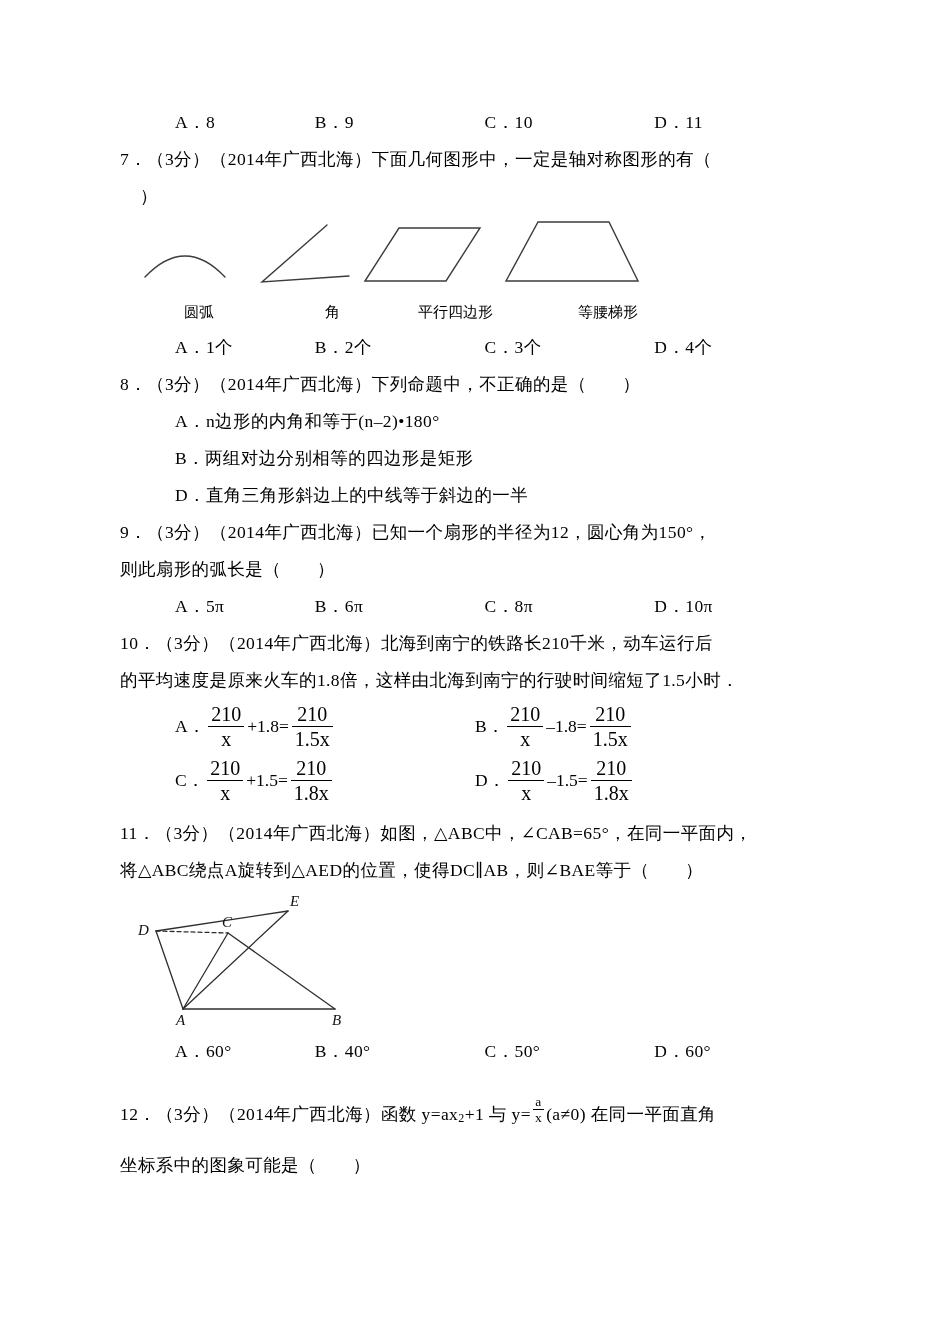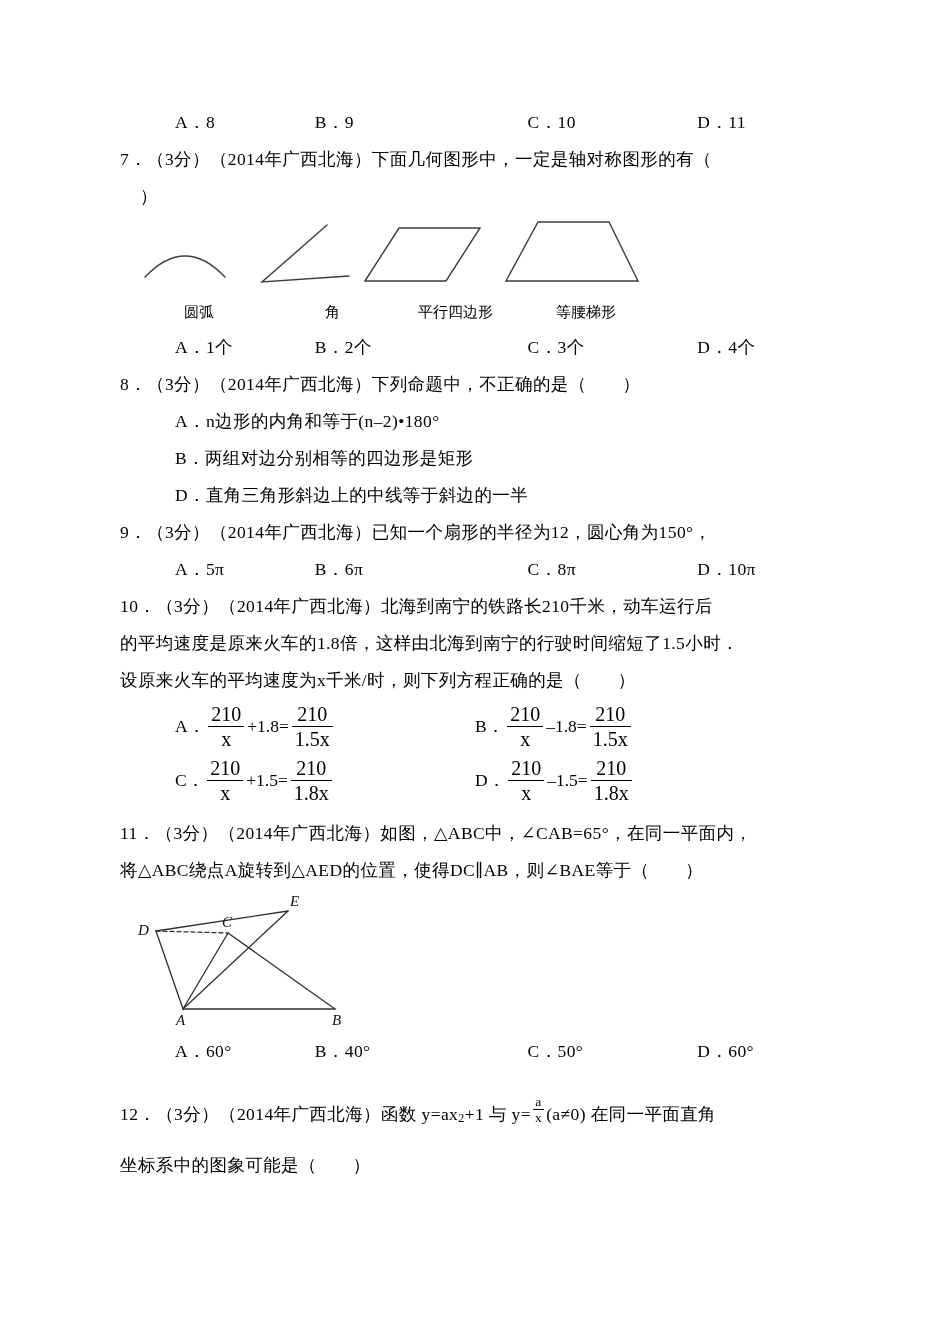--- a/index.html
+++ b/index.html
@@ -7,26 +7,26 @@
     width:950px;height:1344px;
     background:#ffffff;color:#000;
     font-family:"Liberation Serif","DejaVu Serif",serif;
     overflow:hidden;
   }
   .content{padding:104px 110px 0 120px;}
   .line{font-size:17.5px;line-height:37px;height:37px;white-space:nowrap;letter-spacing:.4px;}
   .indent20{padding-left:20px;}
   .opts{padding-left:55px;}
   .opt{display:inline-block;}
-  .w1{width:135px;} .w2{width:165px;} .w3{width:165px;margin-left:43px;}
+  .w1{width:135px;} .w2{width:165px;} .w3{width:165px;}
   .optline{padding-left:55px;}
   .figure-block{margin:4px 0 0 22px;}
   .shape-labels{position:relative;height:26px;font-size:15px;}
   .shape-labels span{position:absolute;top:0;}
-  .lab0{left:42px;} .lab1{left:183px;} .lab2{left:276px;} .lab3{left:414px;}
+  .lab0{left:42px;} .lab1{left:183px;} .lab2{left:276px;} .lab3{left:436px;}
   .eqrow{padding-left:55px;height:54px;display:flex;align-items:center;font-size:17.5px;}
   .eq{width:300px;display:flex;align-items:center;}
   .frac{display:inline-block;text-align:center;vertical-align:middle;margin:0 3px;font-size:20px;line-height:1.2;}
   .frac .num{display:block;padding:0 3px;}
   .frac .den{display:block;border-top:1px solid #000;padding:0 3px;}
   .tri-svg{display:block;margin:4px 0 0 18px;}
   .q12line{display:flex;align-items:flex-end;height:46px;font-size:17.5px;white-space:nowrap;letter-spacing:.4px;margin-top:10px;}
   .sfrac{display:inline-block;text-align:center;vertical-align:middle;margin:0 2px;font-size:13.5px;line-height:1.15;}
   .sfrac .num{display:block;padding:0 2px;}
   .sfrac .den{display:block;border-top:1px solid #000;padding:0 2px;}
@@ -75,30 +75,30 @@
     <span class="opt w3">C．3个</span>
     <span class="opt">D．4个</span>
   </div>
 
   <div class="line">8．（3分）（2014年广西北海）下列命题中，不正确的是（　　）</div>
   <div class="line optline">A．n边形的内角和等于(n–2)•180°</div>
   <div class="line optline">B．两组对边分别相等的四边形是矩形</div>
   <div class="line optline">D．直角三角形斜边上的中线等于斜边的一半</div>
 
   <div class="line">9．（3分）（2014年广西北海）已知一个扇形的半径为12，圆心角为150°，</div>
+  <div class="line">则此扇形的弧长是（　　）</div>
   <div class="line opts">
     <span class="opt w1">A．5π</span>
     <span class="opt w2">B．6π</span>
     <span class="opt w3">C．8π</span>
     <span class="opt">D．10π</span>
   </div>
 
   <div class="line">10．（3分）（2014年广西北海）北海到南宁的铁路长210千米，动车运行后</div>
   <div class="line">的平均速度是原来火车的1.8倍，这样由北海到南宁的行驶时间缩短了1.5小时．</div>
-  <div class="line">设原来火车的平均速度为x千米/时，则下列方程正确的是（　　）</div>
 
   <div class="eqrow">
     <span class="eq">
       <span>A．</span>
       <span class="frac">
           <span class="num">210</span>
           <span class="den">x</span>
         </span>
       <span>+1.8=</span>
       <span class="frac">

